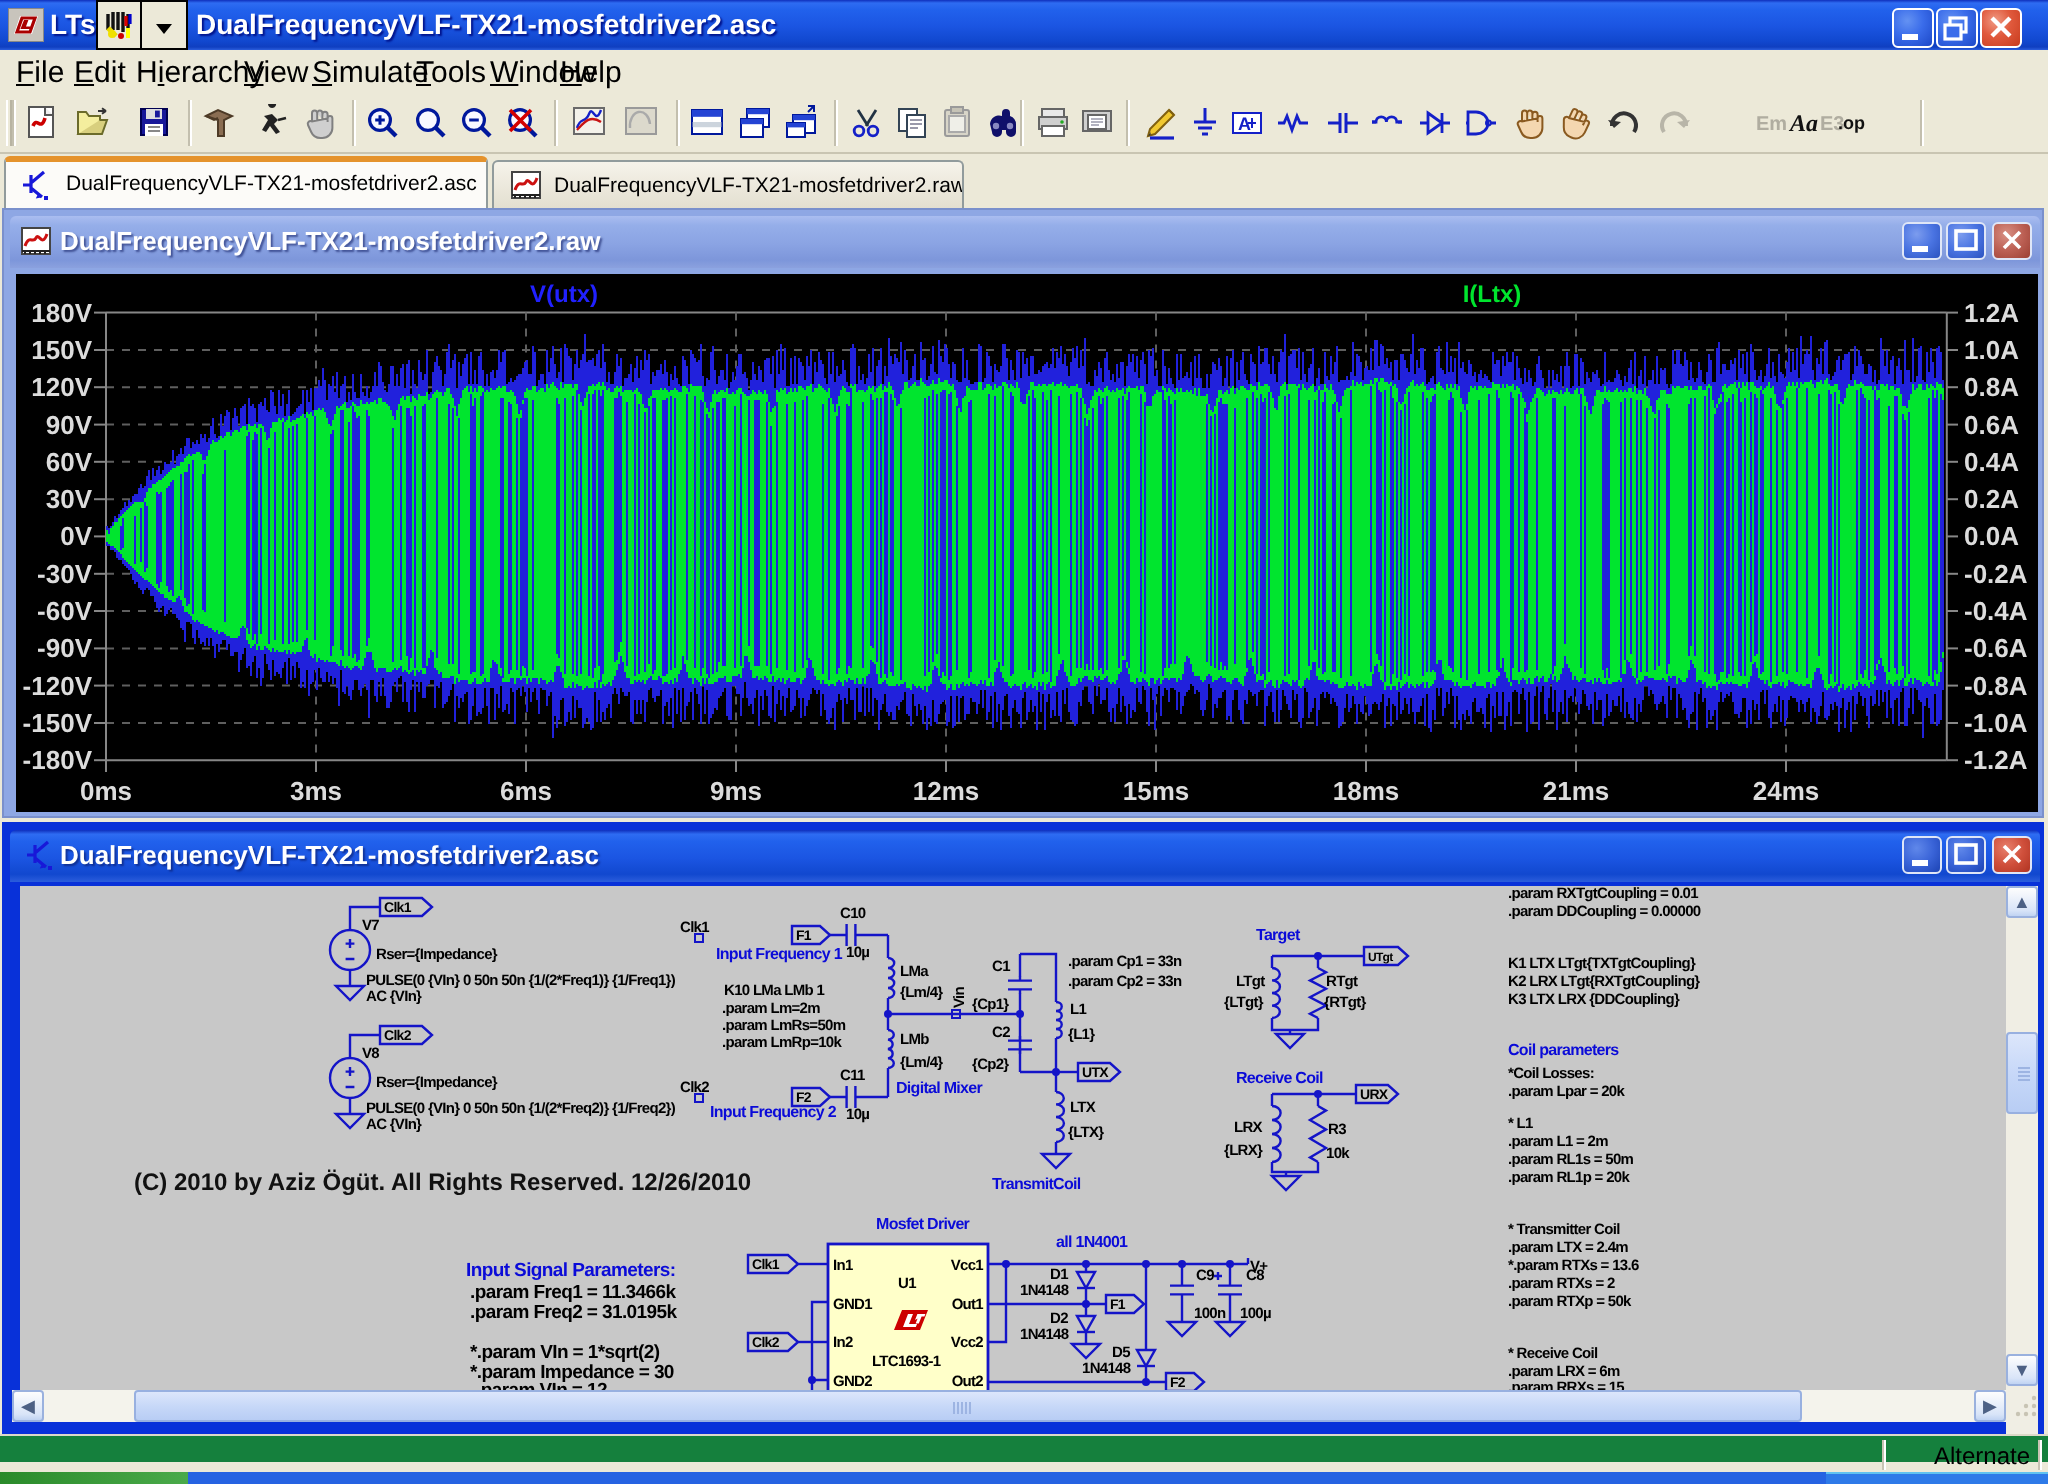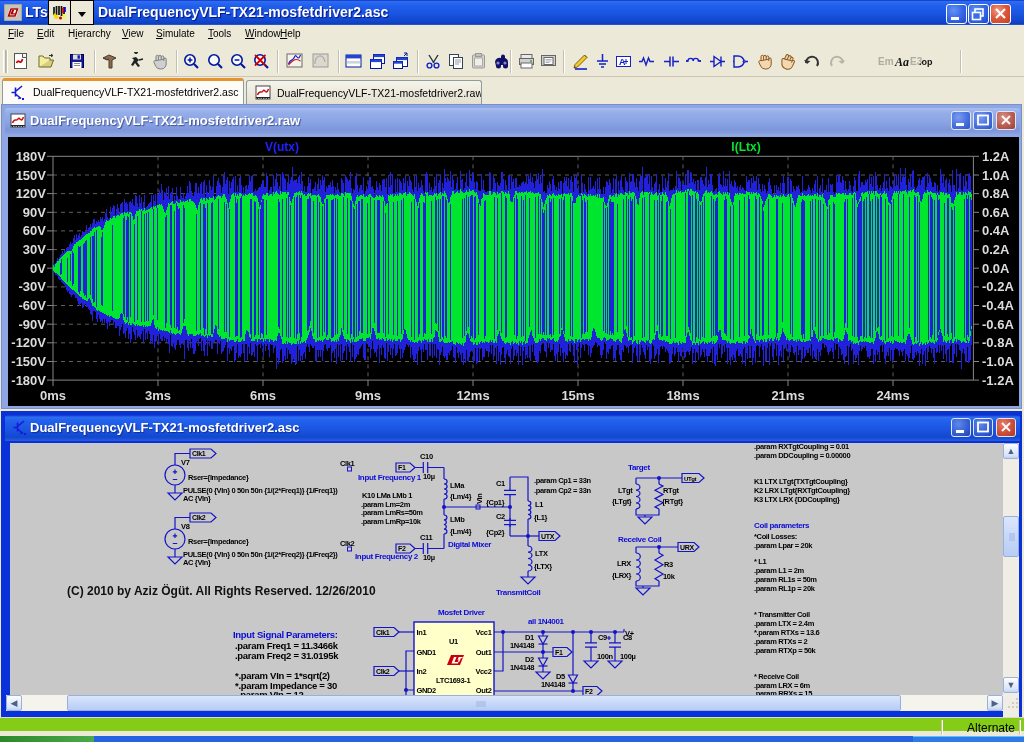--- a/index.html
+++ b/index.html
@@ -4,21 +4,21 @@
 html,body{width:1024px;height:742px;overflow:hidden;font-family:"Liberation Sans",sans-serif}
 #root{position:relative;width:1024px;height:742px;background:#ece9d8}
 .abs{position:absolute}
 
 #title{left:0;top:0;width:1024px;height:25px;background:linear-gradient(180deg,#0f2fbc 0,#2e6cf2 6%,#2161ec 20%,#1b55e2 52%,#1148cf 82%,#0f3fc0 94%,#2b5ddc 100%)}
 #title .cap{color:#fff;font-weight:bold;font-size:14px;letter-spacing:0;text-shadow:1px 1px 1px #00138c}
 .wbtn{position:absolute;top:4px;width:21px;height:20px;border-radius:3px;border:1px solid #fff;font-size:11px}
 .btnblue{background:radial-gradient(circle at 35% 30%,#6492f2 0,#3a6cea 45%,#1c48c8 100%)}
 .btnred{background:radial-gradient(circle at 35% 30%,#f09a84 0,#e0593c 45%,#c83c1e 100%)}
 
-#menu{left:0;top:25px;width:1024px;height:32px;background:#ece9d8;border-bottom:1px solid #d8d4c4;font-size:10px;color:#000}
+#menu{left:0;top:25px;width:1024px;height:32px;background:#ece9d8;border-bottom:1px solid #d8d4c4;font-size:15px;color:#000}
 #menu span{position:absolute;top:3px}
 #menu u{text-decoration:underline}
 
 #tool{left:0;top:46px;width:1024px;height:31px;background:#ece9d8;border-bottom:1px solid #c9c5b2}
 .tbi{position:absolute;top:6px;width:19px;height:19px}
 .tsep{position:absolute;top:4px;height:23px;width:2px;border-left:1px solid #c3bfae;border-right:1px solid #fff}
 #tgrip{position:absolute;left:3px;top:4px;height:23px;width:3px;border-left:1px solid #fff;border-right:1px solid #b8b4a2}
 
 #tabs{left:0;top:78px;width:1024px;height:26px;background:#ece9d8}
 .tab{position:absolute;top:2px;height:24px;border:1px solid #919b9c;border-bottom:none;border-radius:3px 3px 0 0;font-size:10.5px;color:#000;white-space:nowrap;overflow:hidden}
@@ -47,21 +47,21 @@
 .skb{font:bold 8px "Liberation Sans",sans-serif;fill:#0b0bd8;letter-spacing:-0.35px}
 .skm{font:bold 9.5px "Liberation Sans",sans-serif;fill:#0b0bd8;letter-spacing:-0.3px}
 .skp{font:bold 9.5px "Liberation Sans",sans-serif;fill:#000;letter-spacing:-0.3px}
 .cp{font:bold 12px "Liberation Sans",sans-serif;fill:#111}
 
 #vsb{left:1001px;top:31px;width:16px;height:283px;background:#f0eee4}
 #hsb{left:4px;top:283px;width:997px;height:16px;background:#f4f3ec}
 .sbtn{position:absolute;width:16px;height:16px;background:linear-gradient(180deg,#fdfdfd,#d8e4f8 80%,#c0d3f2);border:1px solid #9ab1de;border-radius:2px;color:#4d6185;font-size:9px;text-align:center;line-height:15px}
 .thumb{background:linear-gradient(180deg,#dce6fb 0,#c7d8f8 50%,#b8cdf4 100%);border:1px solid #98b0e0;border-radius:2px}
 
-#status{left:0;top:717px;width:1024px;height:14px;background:#84cc16;border-top:1px solid #dcd9c8;font-size:12px;color:#000}
+#status{left:0;top:717px;width:1024px;height:14px;background:#15803d;border-top:1px solid #dcd9c8;font-size:12px;color:#000}
 #task{left:0;top:736px;width:1024px;height:6px;background:#2663e2}
 </style></head><body>
 <div id="root">
     <div class="abs" id="title">
       <div class="abs" style="left:4px;top:4px"><svg width="18" height="17" viewBox="0 0 18 17">
           <rect width="18" height="17" fill="#c8c4bc" stroke="#888"></rect>
           <path d="M3 13L6 4h9l-3 9z" fill="#fff"></path>
           <path d="M4.5 12L7 5h6.5L11 12z" fill="none" stroke="#a00" stroke-width="1.6"></path>
           <path d="M6.2 10.5L8 6h2.2L9 9.2h2.4l-.5 1.3z" fill="#a00"></path>
         </svg></div>

